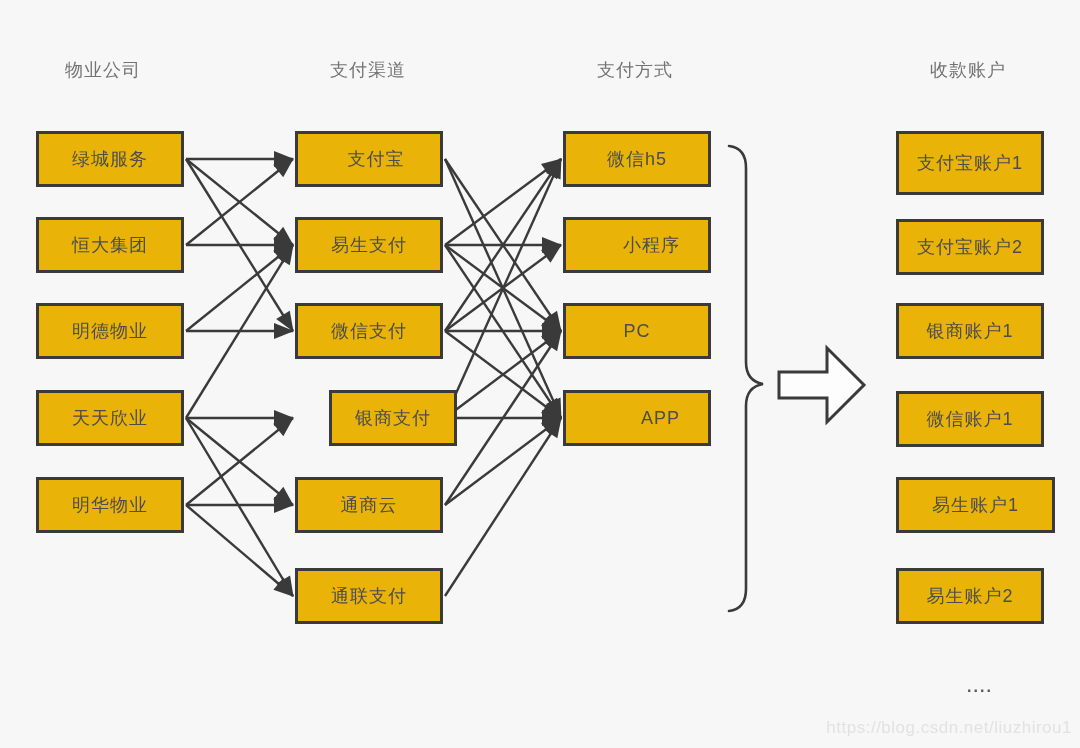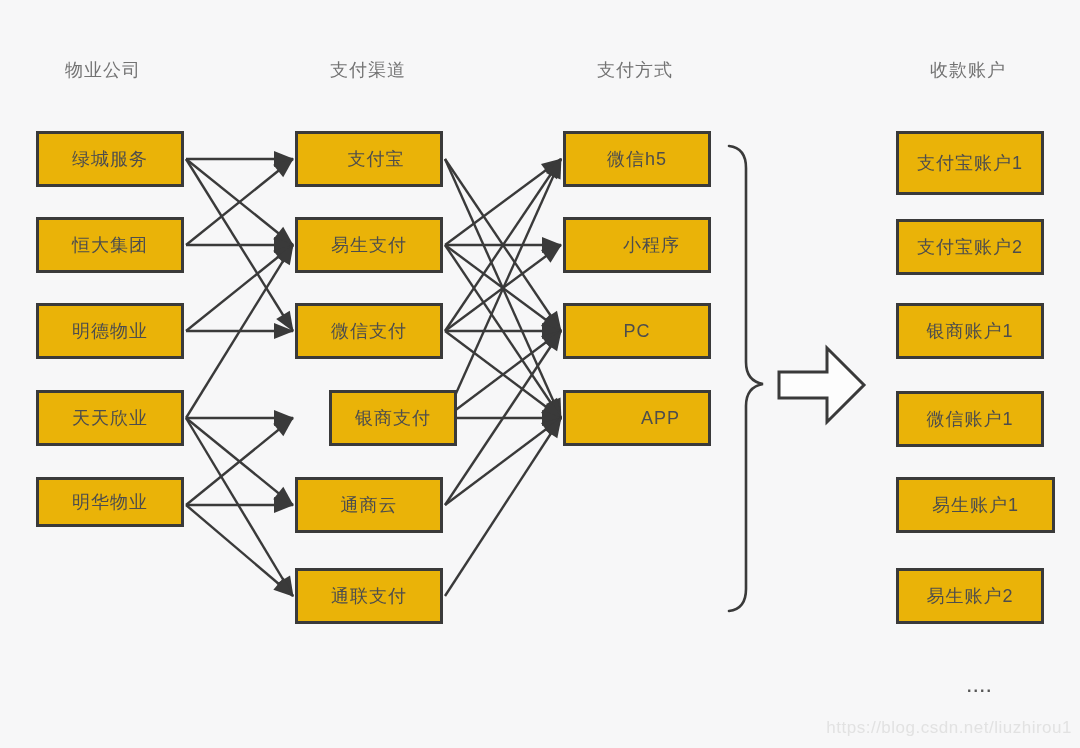--- a/index.html
+++ b/index.html
@@ -101,21 +101,21 @@
         <line x1="445" y1="596" x2="561" y2="418" stroke="#3a3a3a" stroke-width="2.4" marker-end="url(#arrowhead)"></line>
       </g>
   </svg>
 
   <div id="nodes-layer">
       <div class="col-header" style="left: 103px; top: 58px;">物业公司</div>
       <div class="node" style="left: 36px; top: 131px; width: 148px; height: 56px;">绿城服务</div>
       <div class="node" style="left: 36px; top: 217px; width: 148px; height: 56px;">恒大集团</div>
       <div class="node" style="left: 36px; top: 303px; width: 148px; height: 56px;">明德物业</div>
       <div class="node" style="left: 36px; top: 390px; width: 148px; height: 56px;">天天欣业</div>
-      <div class="node" style="left: 36px; top: 477px; width: 148px; height: 50px;">明华物业</div>
+      <div class="node" style="left: 36px; top: 477px; width: 148px; height: 56px;">明华物业</div>
       <div class="col-header" style="left: 368px; top: 58px;">支付渠道</div>
       <div class="node" style="left: 295px; top: 131px; width: 148px; height: 56px; padding-left: 14px;">支付宝</div>
       <div class="node" style="left: 295px; top: 217px; width: 148px; height: 56px;">易生支付</div>
       <div class="node" style="left: 295px; top: 303px; width: 148px; height: 56px;">微信支付</div>
       <div class="node" style="left: 295px; top: 390px; width: 128px; height: 56px; margin-left: 34px;">银商支付</div>
       <div class="node" style="left: 295px; top: 477px; width: 148px; height: 56px;">通商云</div>
       <div class="node" style="left: 295px; top: 568px; width: 148px; height: 56px;">通联支付</div>
       <div class="col-header" style="left: 635px; top: 58px;">支付方式</div>
       <div class="node" style="left: 563px; top: 131px; width: 148px; height: 56px;">微信h5</div>
       <div class="node" style="left: 563px; top: 217px; width: 148px; height: 56px; padding-left: 29px;">小程序</div>

